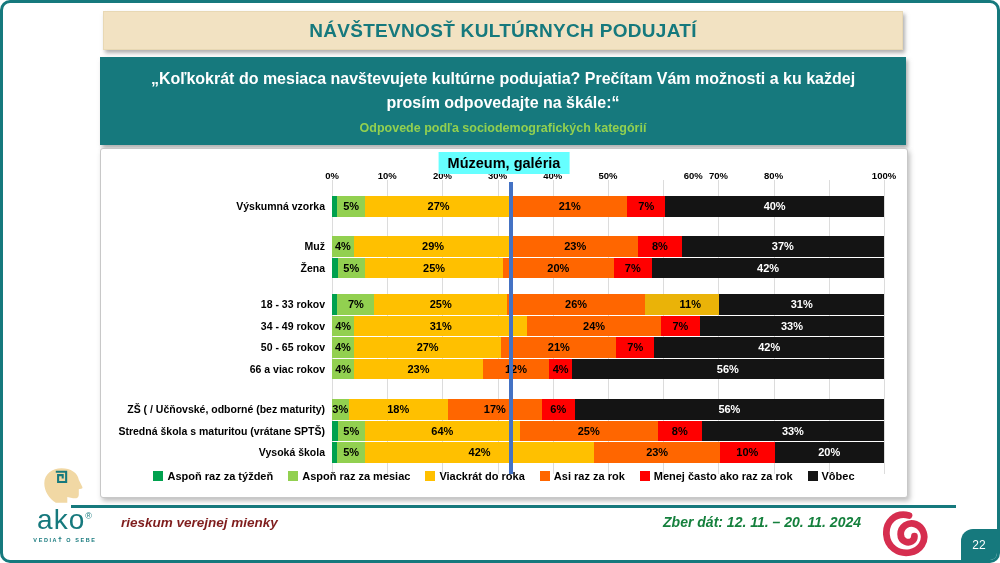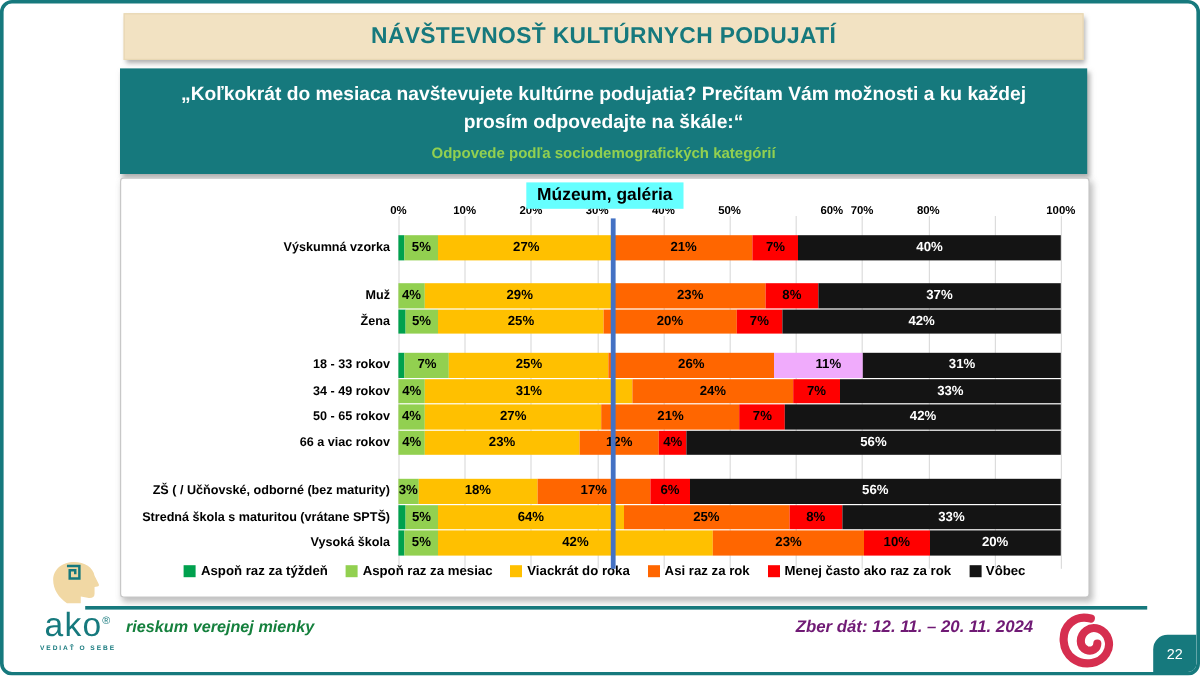--- a/index.html
+++ b/index.html
@@ -48,22 +48,22 @@
   .refline{position:absolute;top:33px;width:4px;height:292px;background:#4472C4;z-index:5;}
   .legend{position:absolute;left:0;right:0;top:321px;display:flex;justify-content:center;gap:15px;}
   .legend-item{display:flex;align-items:center;gap:4px;font-size:11px;font-weight:bold;color:#000;white-space:nowrap;}
   .legend-swatch{width:10px;height:10px;flex:0 0 auto;}
   
   .footer-line{position:absolute;left:68px;top:502px;width:885px;height:3px;background:#16797D;}
   .brand{position:absolute;left:14px;top:464px;width:96px;text-align:center;}
   .brand-name{font-size:28px;font-weight:normal;color:#16797D;line-height:1;margin-top:-2px;letter-spacing:1px;}
   .brand-reg{font-size:9px;vertical-align:super;}
   .brand-tagline{font-size:5.5px;letter-spacing:1.6px;color:#16797D;margin-top:3px;font-weight:bold;}
-  .footer-left{position:absolute;left:102px;top:512px;font-style:italic;font-weight:bold;color:#15803d;font-size:13.5px;}
-  .footer-right{position:absolute;right:136px;top:511px;font-style:italic;font-weight:bold;color:#701a75;font-size:14px;}
+  .footer-left{position:absolute;left:118px;top:512px;font-style:italic;font-weight:bold;color:#7f1d1d;font-size:13.5px;}
+  .footer-right{position:absolute;right:136px;top:511px;font-style:italic;font-weight:bold;color:#15803d;font-size:14px;}
   .spiral{position:absolute;left:878px;top:506px;}
   .page-tab{
     position:absolute;right:0;bottom:0;width:36px;height:31px;background:#16797D;
     border-top-left-radius:12px;color:#fff;display:flex;align-items:center;justify-content:center;
     font-size:12px;z-index:7;
   }
 </style>
 </head>
 <body>
 
@@ -128,21 +128,21 @@
           <div class="seg" style="width: 20%; background: rgb(255, 102, 0); color: rgb(0, 0, 0);">20%</div>
           <div class="seg" style="width: 7%; background: rgb(255, 0, 0); color: rgb(0, 0, 0);">7%</div>
           <div class="seg" style="width: 42%; background: rgb(20, 20, 20); color: rgb(255, 255, 255);">42%</div>
         </div>
         <div class="bar-row" style="top: 145px;">
           <span class="row-label">18 - 33 rokov</span>
           <div class="seg" style="width: 0.990099%; background: rgb(0, 161, 78); color: rgb(0, 0, 0);"></div>
           <div class="seg" style="width: 6.93069%; background: rgb(146, 208, 80); color: rgb(0, 0, 0);">7%</div>
           <div class="seg" style="width: 24.7525%; background: rgb(255, 192, 0); color: rgb(0, 0, 0);">25%</div>
           <div class="seg" style="width: 25.7426%; background: rgb(255, 102, 0); color: rgb(0, 0, 0);">26%</div>
-          <div class="seg" style="width: 10.8911%; background: #f0abfc; color: rgb(0, 0, 0); padding-left: 16px;">11%</div>
+          <div class="seg" style="width: 10.8911%; background: #eab308; color: rgb(0, 0, 0); padding-left: 16px;">11%</div>
           <div class="seg" style="width: 30.6931%; background: rgb(20, 20, 20); color: rgb(255, 255, 255);">31%</div>
         </div>
         <div class="bar-row" style="top: 166.5px;">
           <span class="row-label">34 - 49 rokov</span>
           <div class="seg" style="width: 4.0404%; background: rgb(146, 208, 80); color: rgb(0, 0, 0);">4%</div>
           <div class="seg" style="width: 31.3131%; background: rgb(255, 192, 0); color: rgb(0, 0, 0);">31%</div>
           <div class="seg" style="width: 24.2424%; background: rgb(255, 102, 0); color: rgb(0, 0, 0);">24%</div>
           <div class="seg" style="width: 7.07071%; background: rgb(255, 0, 0); color: rgb(0, 0, 0);">7%</div>
           <div class="seg" style="width: 33.3333%; background: rgb(20, 20, 20); color: rgb(255, 255, 255);">33%</div>
         </div>

